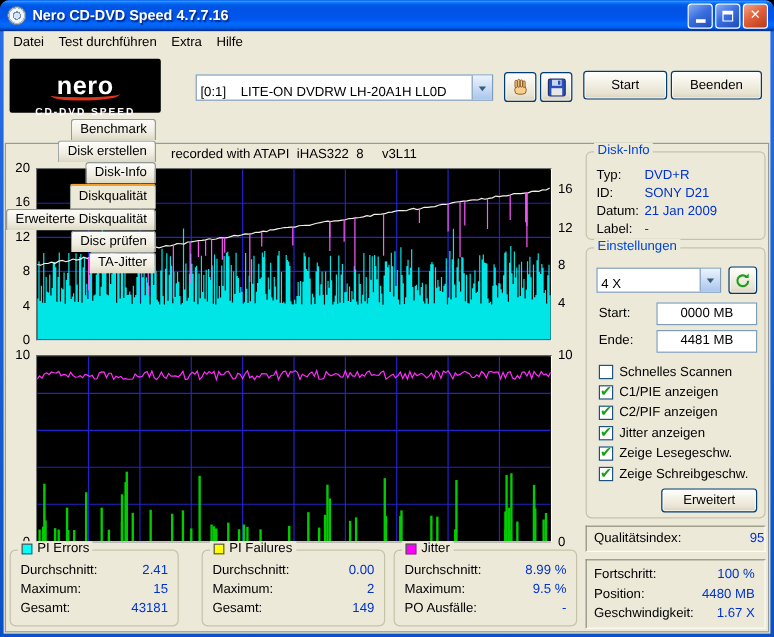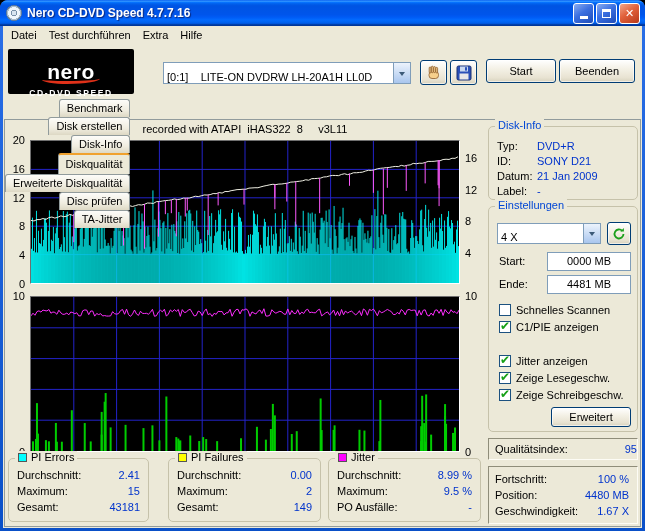--- a/index.html
+++ b/index.html
@@ -376,20 +376,24 @@
         <span class="field abs" style="left:58px;top:68px;width:84px;height:19px;">4481 MB</span>
 
         <div class="cbrow" style="top:97px;">
           <span class="cbbox"></span>
           <span class="cblabel">Schnelles Scannen</span>
         </div>
         <div class="cbrow checked" style="top:114px;">
           <span class="cbbox"></span>
           <span class="cblabel">C1/PIE anzeigen</span>
         </div>
+        <div class="cbrow checked" style="top:131px;">
+          <span class="cbbox"></span>
+          <span class="cblabel">C2/PIF anzeigen</span>
+        </div>
         <div class="cbrow checked" style="top:148px;">
           <span class="cbbox"></span>
           <span class="cblabel">Jitter anzeigen</span>
         </div>
         <div class="cbrow checked" style="top:165px;">
           <span class="cbbox"></span>
           <span class="cblabel">Zeige Lesegeschw.</span>
         </div>
         <div class="cbrow checked" style="top:182px;">
           <span class="cbbox"></span>

